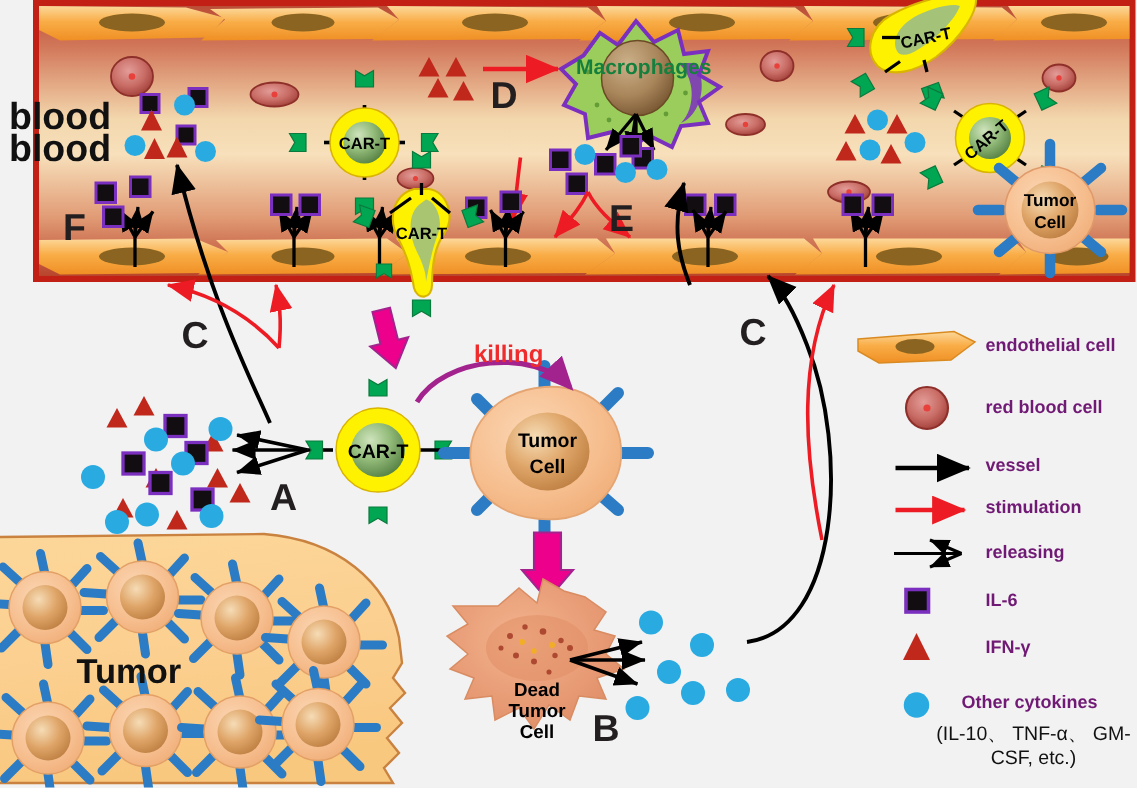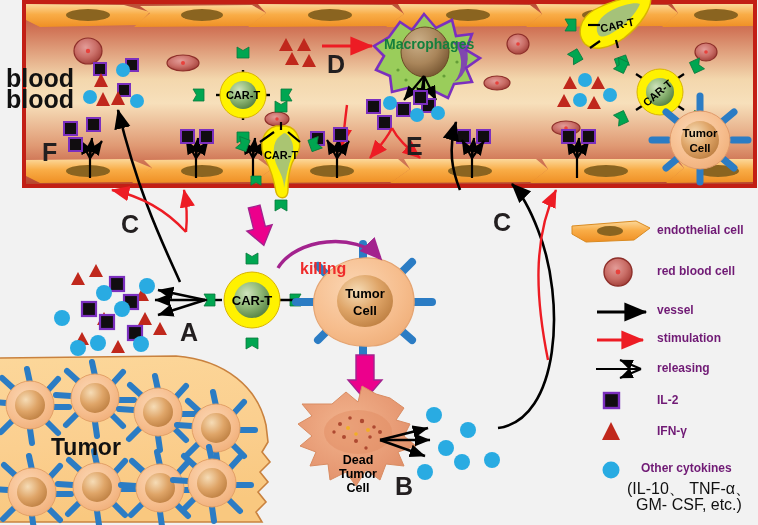--- a/index.html
+++ b/index.html
@@ -4,21 +4,21 @@
 <style>
   html,body{margin:0;padding:0;background:#f2f2f2;}
   body{width:758px;height:525px;position:relative;overflow:hidden;
        font-family:"Liberation Sans","DejaVu Sans",sans-serif;}
   svg{display:block;}
   #scene{position:absolute;left:0;top:0;width:758px;height:525px;}
   .lbl{position:absolute;font-weight:bold;color:#1a1a1a;user-select:none;}
   .ser{font-size:25px;font-weight:bold;color:#231f20;}
   .vessel-label{font-size:25px;line-height:21px;font-weight:bold;color:#111;}
   .legend-text{font-size:12px;font-weight:bold;color:#701a75;}
-  .legend-sub{font-size:16px;font-weight:normal;color:#111;text-align:center;
+  .legend-sub{font-size:13px;font-weight:normal;color:#111;text-align:center;
               line-height:16px;}
   .killing{font-size:16px;font-weight:bold;color:#ef2b2b;}
   .tumor-word{font-size:23px;font-weight:bold;color:#111;}
 </style>
 </head>
 <body>
 
 <svg id="scene" viewBox="0 0 758 525">
   <defs>
     <linearGradient id="lumen" x1="0" y1="0" x2="0" y2="1">
@@ -643,30 +643,30 @@
 </div>
 
 <div class="lbl ser" style="left:42px;top:138px;">F</div>
 <div class="lbl ser" style="left:327px;top:50px;">D</div>
 <div class="lbl ser" style="left:406px;top:132px;">E</div>
 <div class="lbl ser" style="left:121px;top:210px;">C</div>
 <div class="lbl ser" style="left:493px;top:208px;">C</div>
 <div class="lbl ser" style="left:180px;top:318px;">A</div>
 <div class="lbl ser" style="left:395px;top:472px;">B</div>
 
-<div class="lbl killing" style="left:300px;top:228px;margin-top:32px;">killing</div>
+<div class="lbl killing" style="left:316px;top:228px;">killing</div>
 
 <div class="lbl tumor-word" style="left:51px;top:434px;">Tumor</div>
 
 <div class="lbl" style="left:384px;top:36px;font-size:14px;color:#15803d;">Macrophages</div>
 
 <div class="lbl legend-text" style="left:657px;top:223px;">endothelial cell</div>
 <div class="lbl legend-text" style="left:657px;top:264px;">red blood cell</div>
 <div class="lbl legend-text" style="left:657px;top:303px;">vessel</div>
 <div class="lbl legend-text" style="left:657px;top:331px;">stimulation</div>
 <div class="lbl legend-text" style="left:657px;top:361px;">releasing</div>
-<div class="lbl legend-text" style="left:657px;top:393px;">IL-2</div>
+<div class="lbl legend-text" style="left:657px;top:393px;">IL-6</div>
 <div class="lbl legend-text" style="left:657px;top:424px;">IFN-γ</div>
 <div class="lbl legend-text" style="left:641px;top:461px;">Other cytokines</div>
 <div class="lbl legend-sub" style="left:620px;top:481px;width:138px;">
   <span>(IL-10、 TNF-α、 GM-</span>
   <span>CSF, etc.)</span>
 </div>
 
 </body></html>

